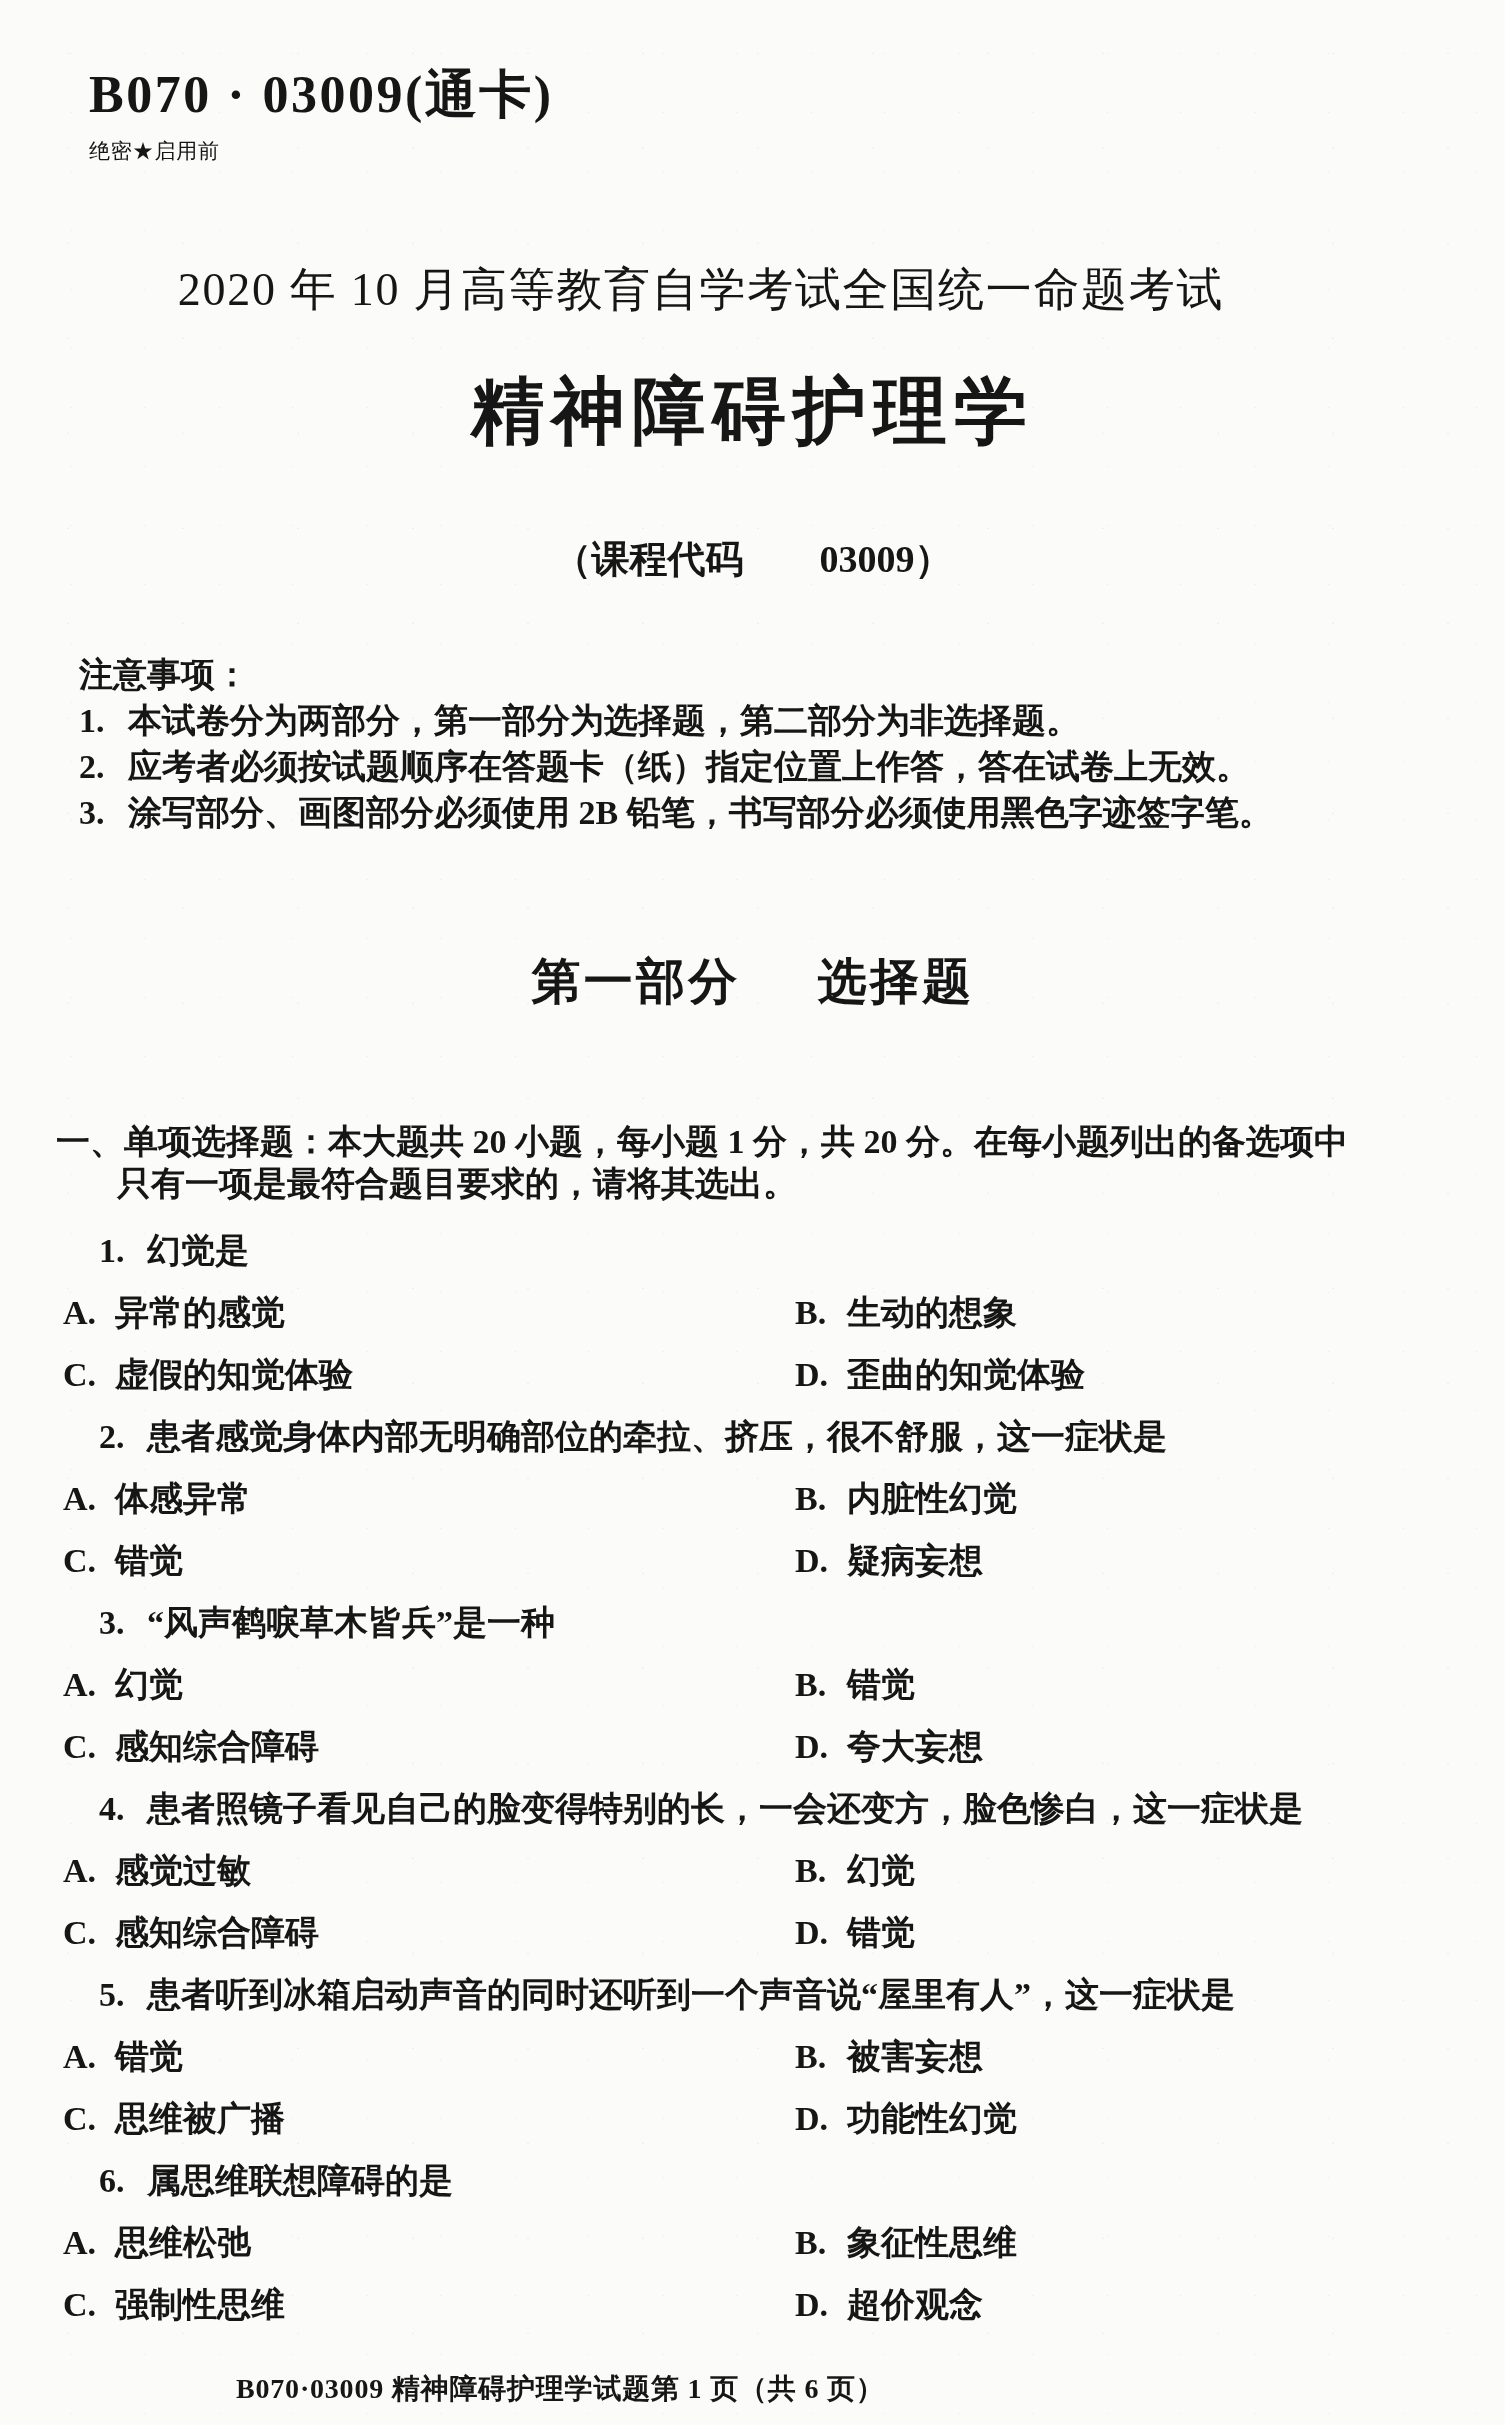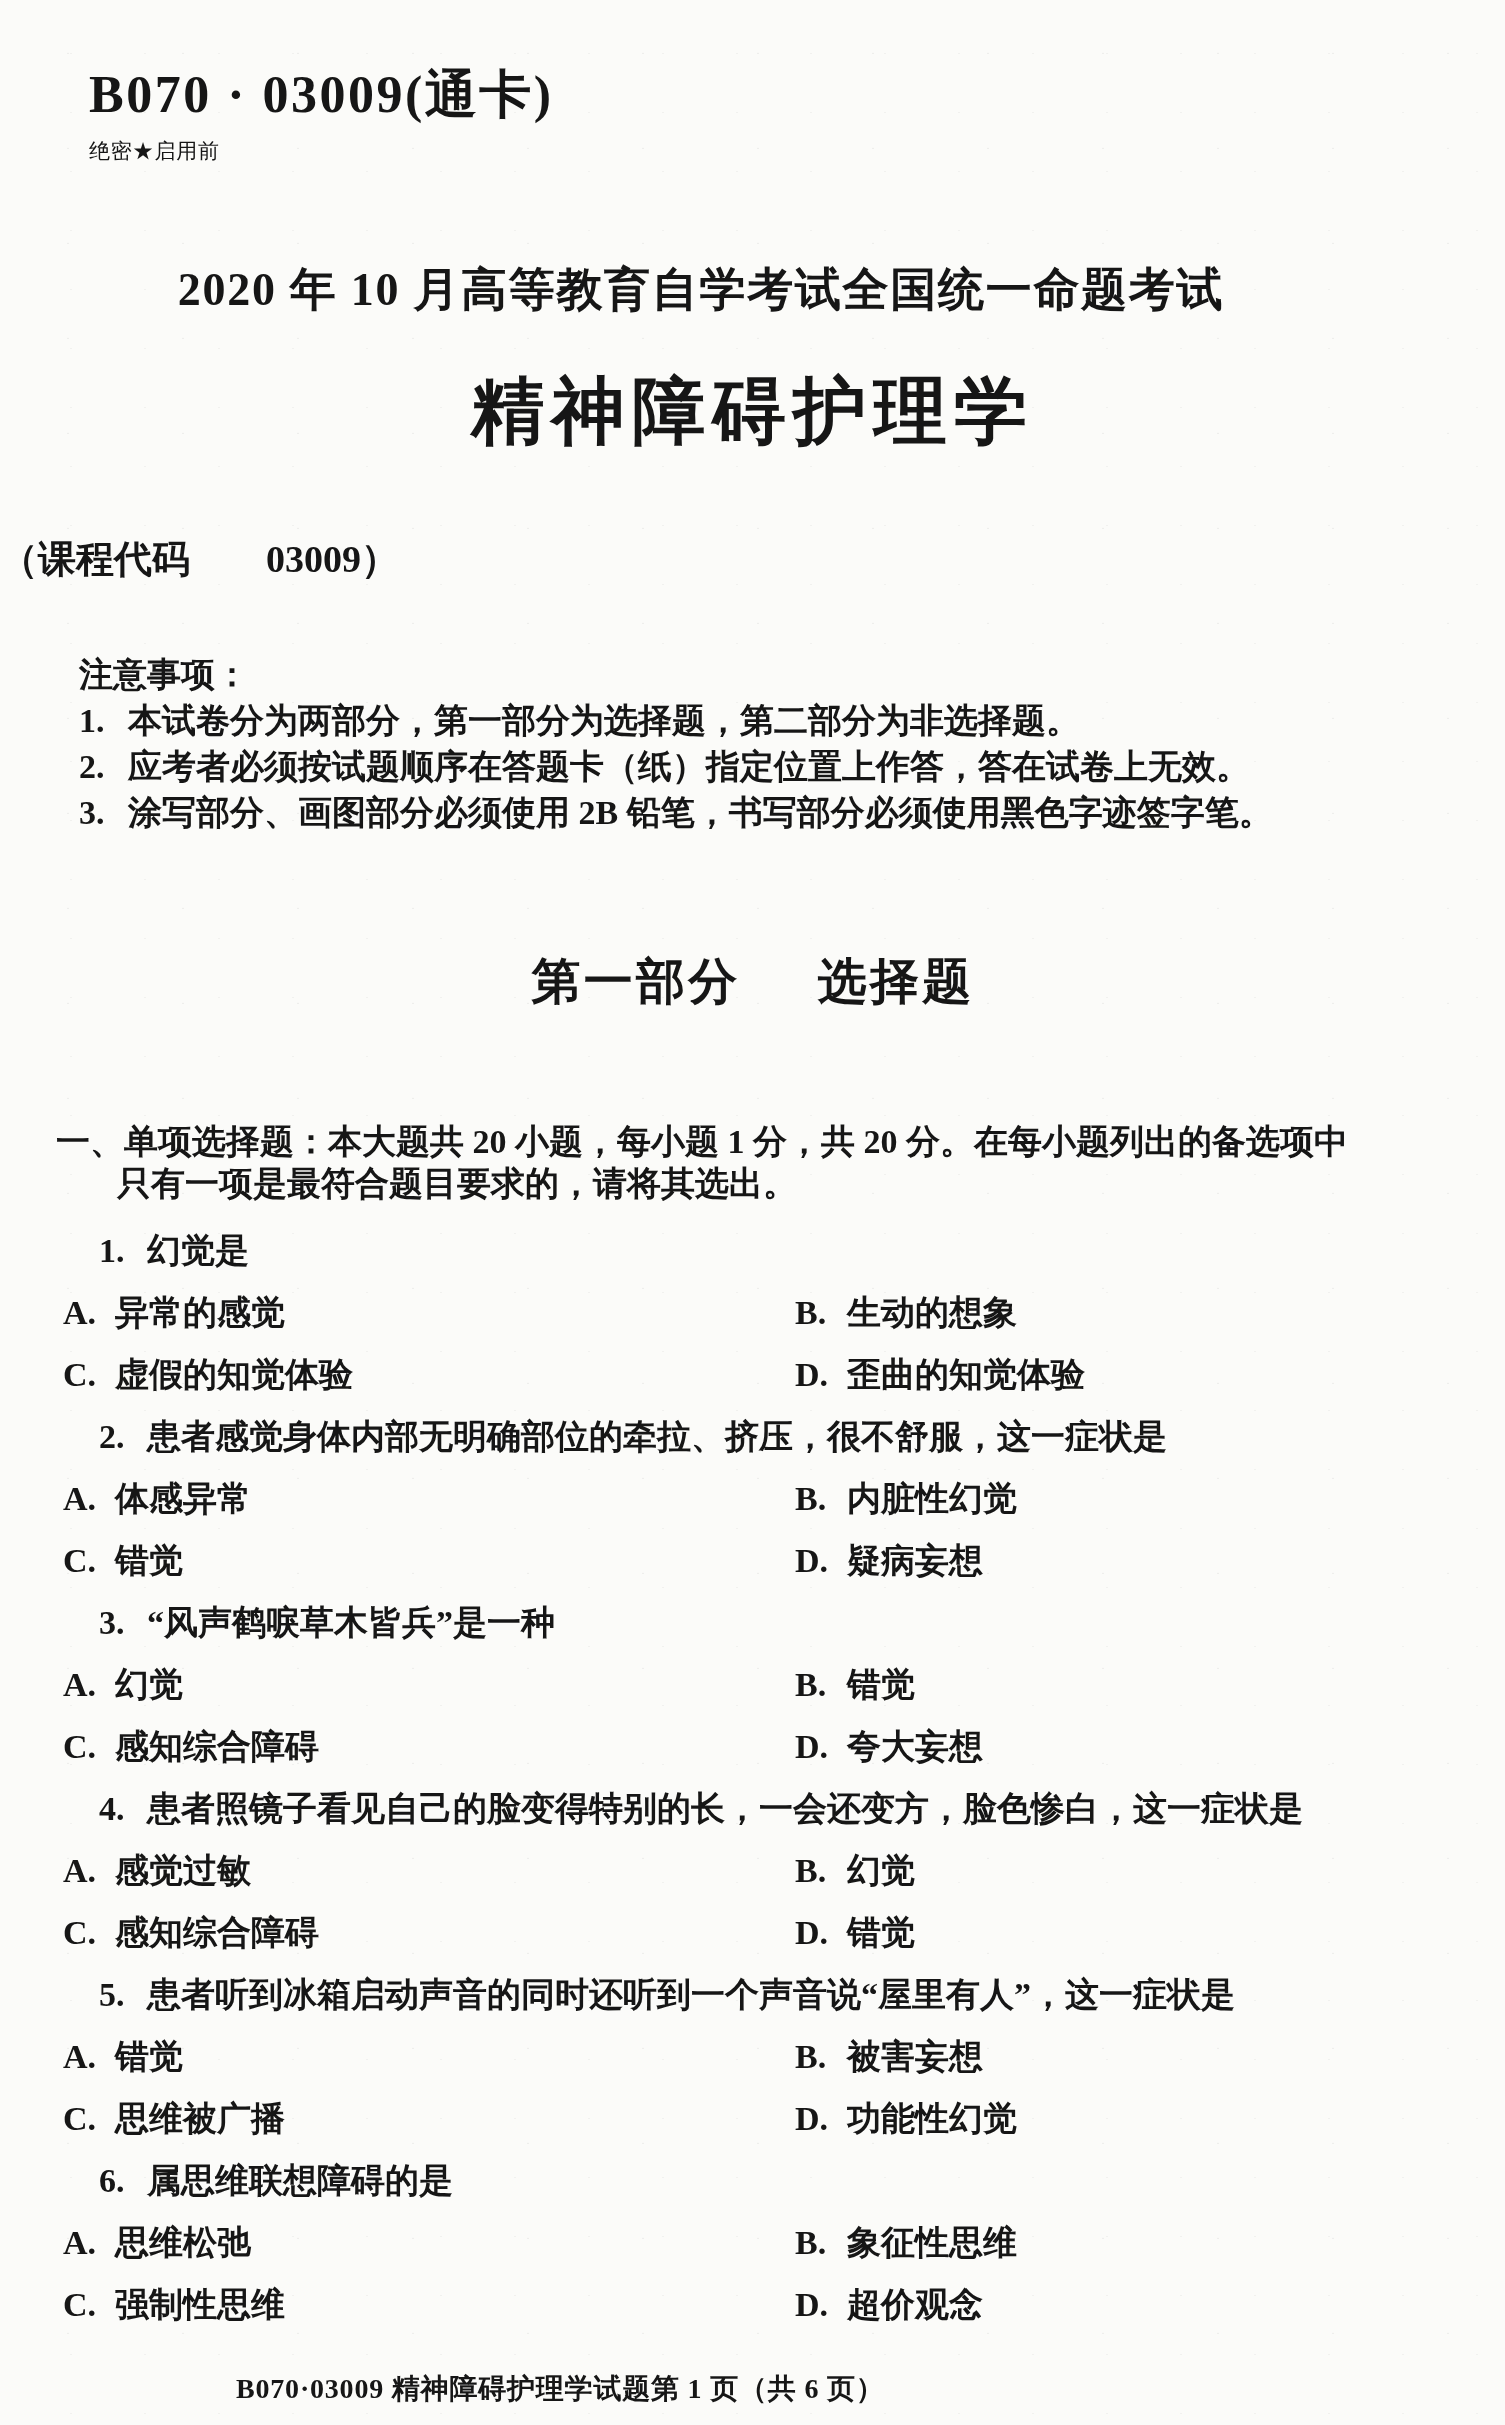--- a/index.html
+++ b/index.html
@@ -21,29 +21,29 @@
   .code-header {
     position:absolute; top:60px; left:89px;
     font-size:52px; font-weight:bold; letter-spacing:2.5px;
   }
   .secrecy {
     position:absolute; top:137px; left:89px;
     font-size:21px; font-weight:normal; letter-spacing:0.8px;
   }
   .session {
     position:absolute; top:259px; left:0; width:1402px;
-    text-align:center; font-size:46px; font-weight:bold; letter-spacing:1.7px;
+    text-align:center; font-size:46px; font-weight:normal; letter-spacing:1.7px;
   }
   .main-title {
     position:absolute; top:363px; left:0; width:1506px;
     text-align:center; font-size:73px; font-weight:bold; letter-spacing:7.5px;
   }
   .course-code {
     position:absolute; top:534px; left:0; width:1506px;
-    font-size:38px; font-weight:bold;
+    text-align:center; font-size:38px; font-weight:bold;
   }
 
   .notes {
     position:absolute; top:651px; left:79px; width:1372px;
     font-size:34px;
   }
   .notes-title { height:47px; line-height:47px; }
   .note-line { height:46px; line-height:46px; white-space:nowrap; }
   .note-num { display:inline-block; min-width:49px; }
 

